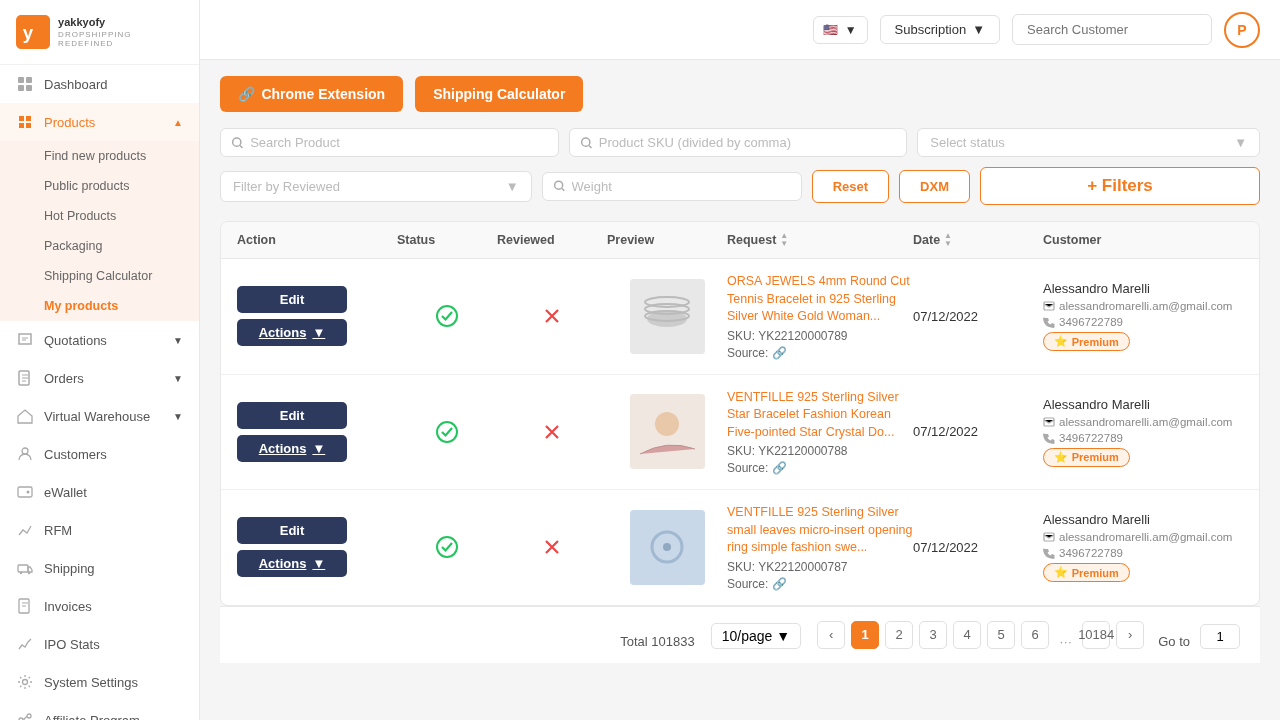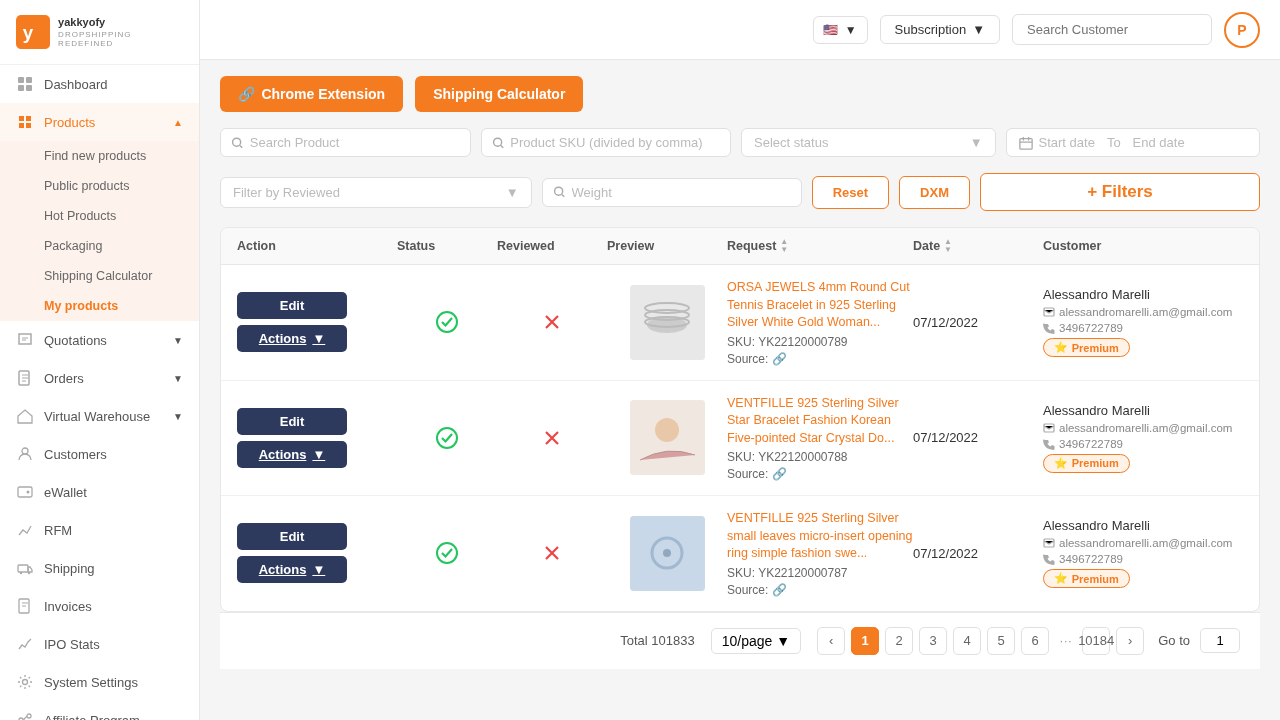--- a/index.html
+++ b/index.html
@@ -31,21 +31,21 @@
 
     
     .content { flex: 1; overflow-y: auto; padding: 16px 20px; }
 
     
     .top-actions { display: flex; gap: 12px; margin-bottom: 16px; }
     .btn-chrome { background: #f47b20; color: #fff; border: none; border-radius: 6px; padding: 10px 18px; font-size: 14px; font-weight: 600; cursor: pointer; display: flex; align-items: center; gap: 6px; }
     .btn-shipping { background: #f47b20; color: #fff; border: none; border-radius: 6px; padding: 10px 18px; font-size: 14px; font-weight: 600; cursor: pointer; }
 
     
-    .filter-row { display: flex; gap: 10px; align-items: flex-start; margin-bottom: 16px; }
+    .filter-row { display: flex; gap: 10px; align-items: flex-start; margin-bottom: 10px; }
     .search-wrap { display: flex; align-items: center; background: #fff; border: 1px solid #e0e0e0; border-radius: 6px; padding: 6px 10px; gap: 6px; flex: 1; }
     .search-wrap input { border: none; outline: none; font-size: 13px; color: #666; width: 100%; background: transparent; }
     .search-wrap input::placeholder { color: #bbb; }
     .select-wrap { display: flex; align-items: center; background: #fff; border: 1px solid #e0e0e0; border-radius: 6px; padding: 6px 12px; gap: 6px; flex: 1; cursor: pointer; color: #bbb; font-size: 13px; }
     .date-wrap { display: flex; align-items: center; background: #fff; border: 1px solid #e0e0e0; border-radius: 6px; padding: 6px 12px; gap: 6px; flex: 1; cursor: pointer; color: #bbb; font-size: 13px; }
     .filter-row2 { display: flex; gap: 10px; align-items: center; margin-bottom: 16px; }
     .reviewed-select { display: flex; align-items: center; background: #fff; border: 1px solid #e0e0e0; border-radius: 6px; padding: 7px 12px; gap: 6px; flex: 1.2; cursor: pointer; color: #bbb; font-size: 13px; }
     .weight-wrap { display: flex; align-items: center; background: #fff; border: 1px solid #e0e0e0; border-radius: 6px; padding: 6px 10px; gap: 6px; flex: 1; }
     .weight-wrap input { border: none; outline: none; font-size: 13px; color: #666; width: 100%; background: transparent; }
     .weight-wrap input::placeholder { color: #bbb; }
@@ -72,21 +72,21 @@
     .link-icon { color: #f47b20; font-size: 12px; }
     .customer-cell { display: flex; flex-direction: column; gap: 4px; }
     .customer-name { font-size: 13px; font-weight: 500; color: #333; }
     .customer-email { font-size: 11.5px; color: #888; display: flex; align-items: center; gap: 4px; }
     .customer-phone { font-size: 11.5px; color: #888; display: flex; align-items: center; gap: 4px; }
     .premium-badge { background: #fff3e8; border: 1px solid #f47b20; color: #f47b20; border-radius: 12px; padding: 2px 10px; font-size: 11px; font-weight: 600; display: inline-flex; align-items: center; gap: 4px; width: fit-content; }
     .sort-arrows { display: inline-flex; flex-direction: column; font-size: 8px; line-height: 1; color: #aaa; }
     .date-cell { font-size: 13px; color: #333; }
 
     
-    .pagination { display: flex; align-items: center; justify-content: flex-end; padding: 14px 20px; gap: 6px; background: #fff; border-top: 1px solid #e8e8e8; }
+    .pagination { display: flex; align-items: flex-end; justify-content: flex-end; padding: 14px 20px; gap: 6px; background: #fff; border-top: 1px solid #e8e8e8; }
     .page-total { font-size: 13px; color: #555; margin-right: 10px; }
     .page-size { display: flex; align-items: center; gap: 4px; border: 1px solid #e0e0e0; border-radius: 5px; padding: 4px 10px; font-size: 14px; cursor: pointer; margin-right: 10px; }
     .page-arrow { width: 28px; height: 28px; display: flex; align-items: center; justify-content: center; border: 1px solid #e0e0e0; border-radius: 5px; cursor: pointer; color: #666; font-size: 13px; }
     .page-btn { width: 28px; height: 28px; display: flex; align-items: center; justify-content: center; border: 1px solid #e0e0e0; border-radius: 5px; cursor: pointer; color: #666; font-size: 13px; }
     .page-btn.active { background: #f47b20; color: #fff; border-color: #f47b20; font-weight: 700; }
     .page-dots { color: #999; font-size: 13px; padding: 0 4px; }
     .goto-text { font-size: 13px; color: #555; margin-left: 8px; }
     .goto-input { width: 40px; border: 1px solid #e0e0e0; border-radius: 5px; padding: 4px 6px; font-size: 13px; text-align: center; margin-left: 4px; }
   </style>
 </head>
@@ -286,29 +286,20 @@
       <div class="search-wrap">
         <svg width="14" height="14" viewBox="0 0 16 16" fill="none">
             <circle cx="7" cy="7" r="5" stroke="#aaa" stroke-width="1.8"></circle>
             <path d="M11 11l3 3" stroke="#aaa" stroke-width="1.8"></path>
           </svg>
         <input type="text" placeholder="Product SKU (divided by comma)" style="">
       </div>
       <div class="select-wrap">
         <span>Select status</span>
         <span style="margin-left:auto;">▼</span>
-      </div>
-      <div class="date-wrap">
-        <svg width="14" height="14" viewBox="0 0 16 16" fill="none">
-            <rect x="1" y="3" width="14" height="12" rx="1" stroke="#aaa" stroke-width="1.5" fill="none"></rect>
-            <path d="M1 7h14M5 1v4M11 1v4" stroke="#aaa" stroke-width="1.5"></path>
-          </svg>
-        <span>Start date</span>
-        <span style="margin:0 6px;">To</span>
-        <span>End date</span>
       </div>
     </div>
 
     <div class="filter-row2">
       <div class="reviewed-select">
         <span>Filter by Reviewed</span>
         <span style="margin-left:auto;">▼</span>
       </div>
       <div class="weight-wrap">
         <svg width="14" height="14" viewBox="0 0 16 16" fill="none">

